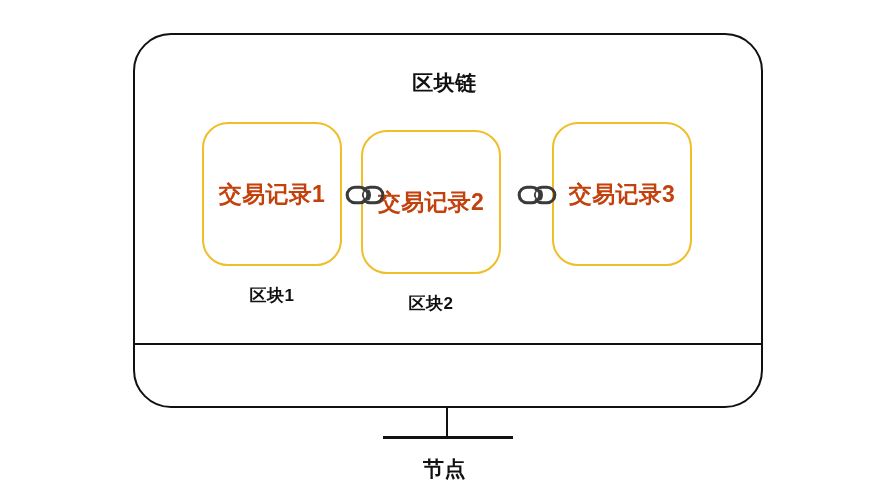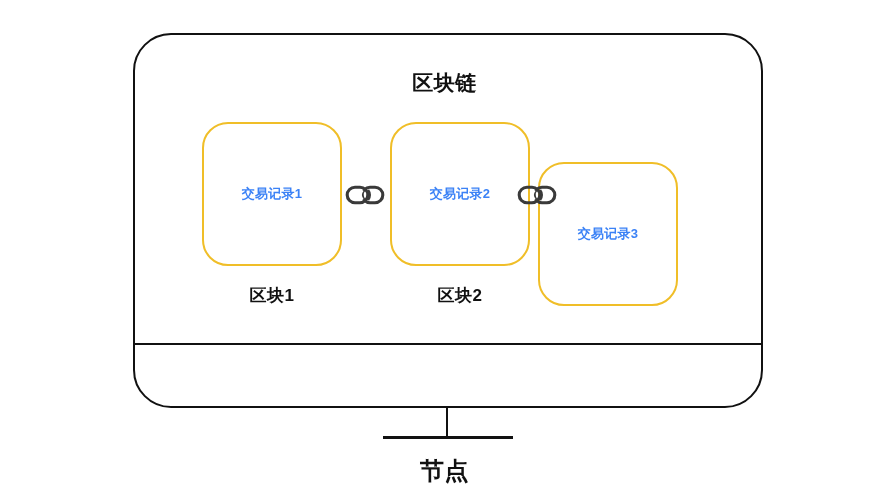--- a/index.html
+++ b/index.html
@@ -75,60 +75,60 @@
     color: #111111;
     letter-spacing: 0.5px;
   }
 
   .node-label {
     position: absolute;
     left: 0;
     top: 455px;
     width: 889px;
     text-align: center;
-    font-size: 24px;
+    font-size: 21px;
     font-weight: 700;
     color: #111111;
     letter-spacing: 0.5px;
   }
 
   
   .blocks-row {
     position: absolute;
     left: 196px;
     top: 122px;
     width: 500px;
     height: 190px;
   }
 
   .block-unit {
     position: absolute;
     top: 0;
     width: 140px;
   }
   .block-unit.b0 { left: 6px; }
-  .block-unit.b1 { left: 194px; }
-  .block-unit.b2 { left: 342px; margin-top: 40px; }
+  .block-unit.b1 { left: 165px; margin-top: 8px; }
+  .block-unit.b2 { left: 356px; }
 
   .block-box {
     width: 140px;
     height: 144px;
     border: 2.6px solid #F0BE28;
     border-radius: 26px;
     box-sizing: border-box;
     background: #ffffff;
     display: flex;
     align-items: center;
     justify-content: center;
   }
 
   .block-tx-text {
-    font-size: 13px;
-    font-weight: 700;
-    color: #3b82f6;
+    font-size: 23px;
+    font-weight: 700;
+    color: #c2410c;
     white-space: nowrap;
     letter-spacing: 0.3px;
   }
 
   .block-caption {
     margin-top: 18px;
     text-align: center;
     font-size: 17px;
     font-weight: 700;
     color: #111111;

